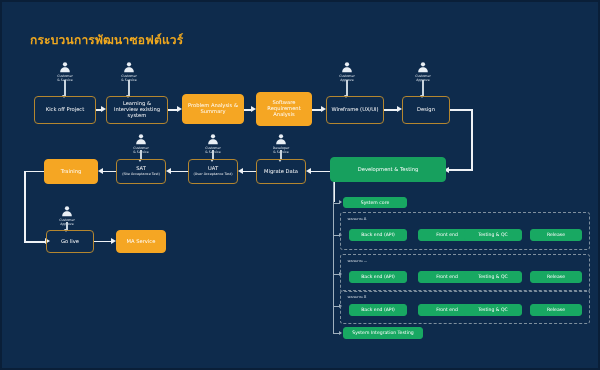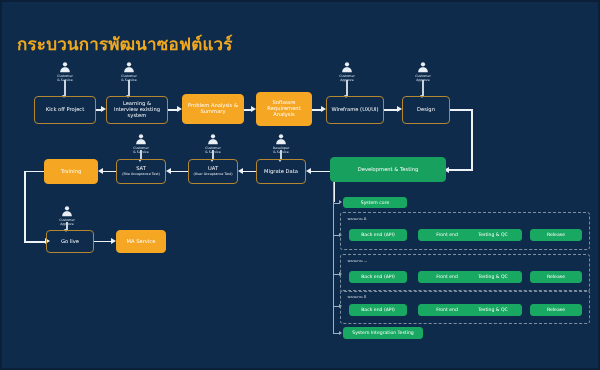--- a/index.html
+++ b/index.html
@@ -11,22 +11,22 @@
   body { background: #0d2746; overflow: hidden; position: relative; }
 
   #canvas {
     position: absolute; inset: 0;
     width: 600px; height: 370px;
     background: #0e2b4c;
     border: 2px solid #0a1f38;
   }
 
   #title {
-    position: absolute; left: 15px; top: 28px;
-    font-size: 17px; font-weight: 700; color: #f0a81e;
+    position: absolute; left: 28px; top: 28px;
+    font-size: 12px; font-weight: 700; color: #f0a81e;
     letter-spacing: .2px; white-space: nowrap; text-align: center;
   }
 
   
   .node {
     position: absolute;
     display: flex; align-items: center; justify-content: center;
     text-align: center; line-height: 1.15;
     border-radius: 4px;
     color: #ffffff;

